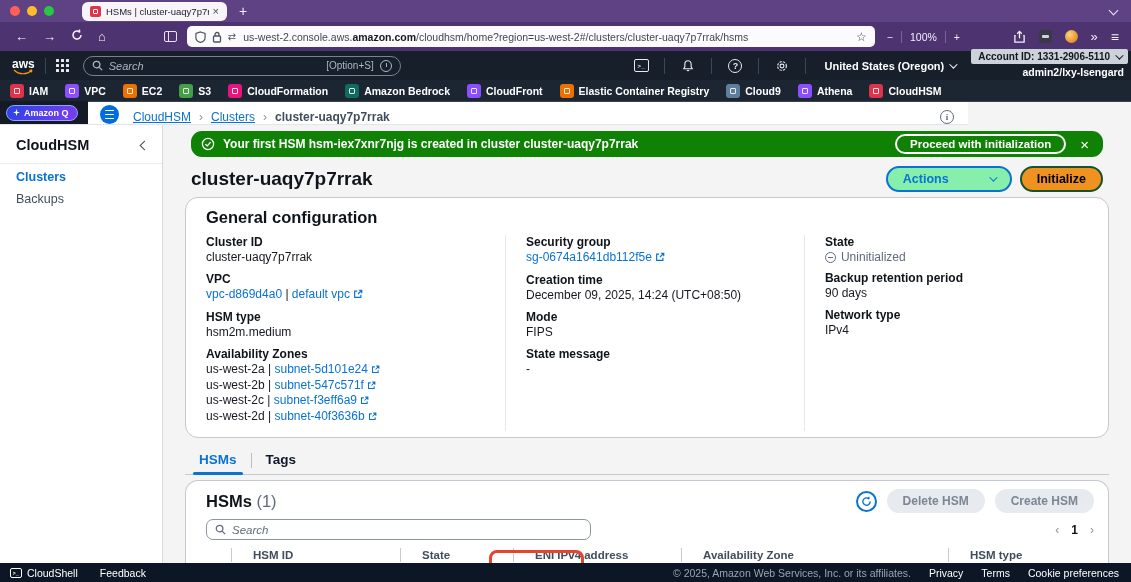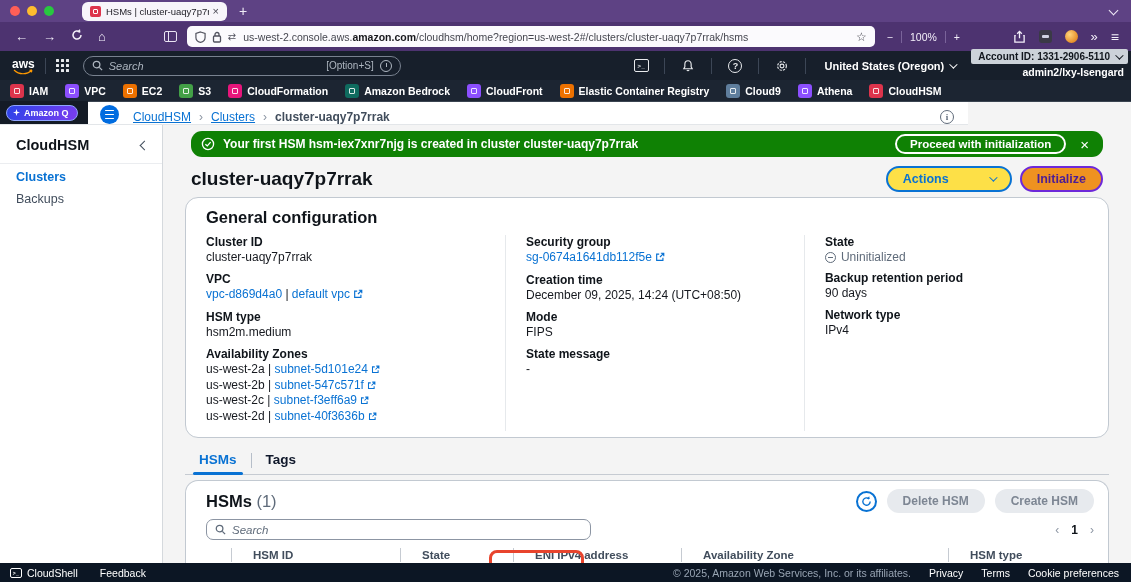--- a/index.html
+++ b/index.html
@@ -94,22 +94,22 @@
   
   .flashbar { margin:0 6px; height:26px; background:#0c8040; background:#0f8104; border-radius:11px; display:flex; align-items:center; padding:0 10px; color:#fff; }
   .flash-msg { font-size:12px; font-weight:700; margin-left:8px; flex:1; }
   .flash-btn { border:2px solid #fff; border-radius:13px; font-size:11.5px; font-weight:700; padding:2px 13px; color:#fff; background:transparent; }
   .flash-x { font-size:15px; margin:0 4px 0 14px; color:#fff; }
 
   
   .pagehead { display:flex; align-items:center; margin:9px 6px 0; }
   .pagetitle { font-size:19px; font-weight:700; color:#0f141a; flex:1; }
   .btn { border-radius:15px; font-size:12.5px; font-weight:700; padding:4px 15px; display:flex; align-items:center; gap:7px; }
-  .btn-actions { background:#fde047; border:2px solid #0972d3; color:#0972d3;gap:40px; }
-  .btn-init { background:#ef9220; border:2px solid #6d28d9; color:#4c1d95; margin-left:8px; }
+  .btn-actions { background:#86efac; border:2px solid #0972d3; color:#0972d3;gap:40px; }
+  .btn-init { background:#ef9220; border:2px solid #14532d; color:#000000; margin-left:8px; }
 
   
   .card { background:#fff; border:1px solid #c2c9d1; border-radius:13px; margin-top:5px; }
   .card h2 { font-size:16.5px; font-weight:700; color:#0f141a; }
   .configcard { padding:10px 20px 6px; }
   .cfg-grid { display:grid; grid-template-columns:1fr 1fr 0.95fr; margin-top:8px; }
   .cfg-col { padding-right:18px; }
   .cfg-col + .cfg-col { border-left:1px solid #e6e9ec; padding-left:20px; }
   .field { margin-bottom:7px; }
   .flabel { font-size:12px; font-weight:700; color:#0f141a; line-height:15px; }

